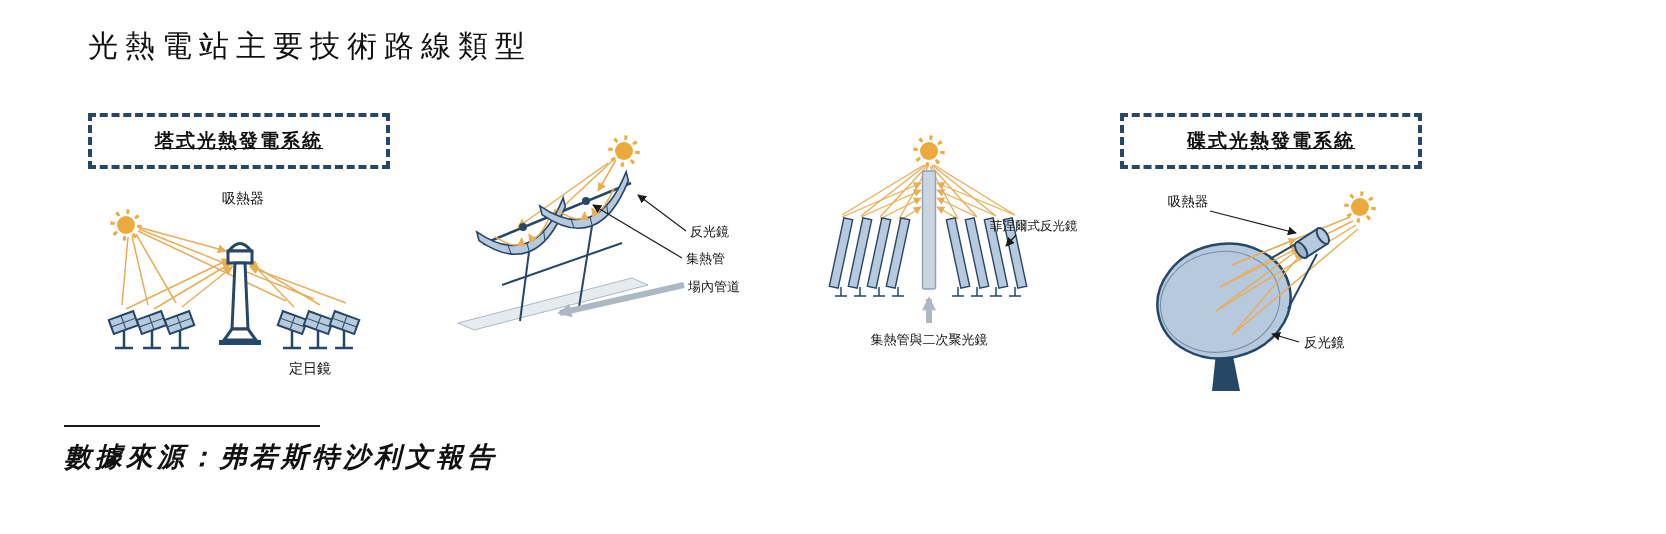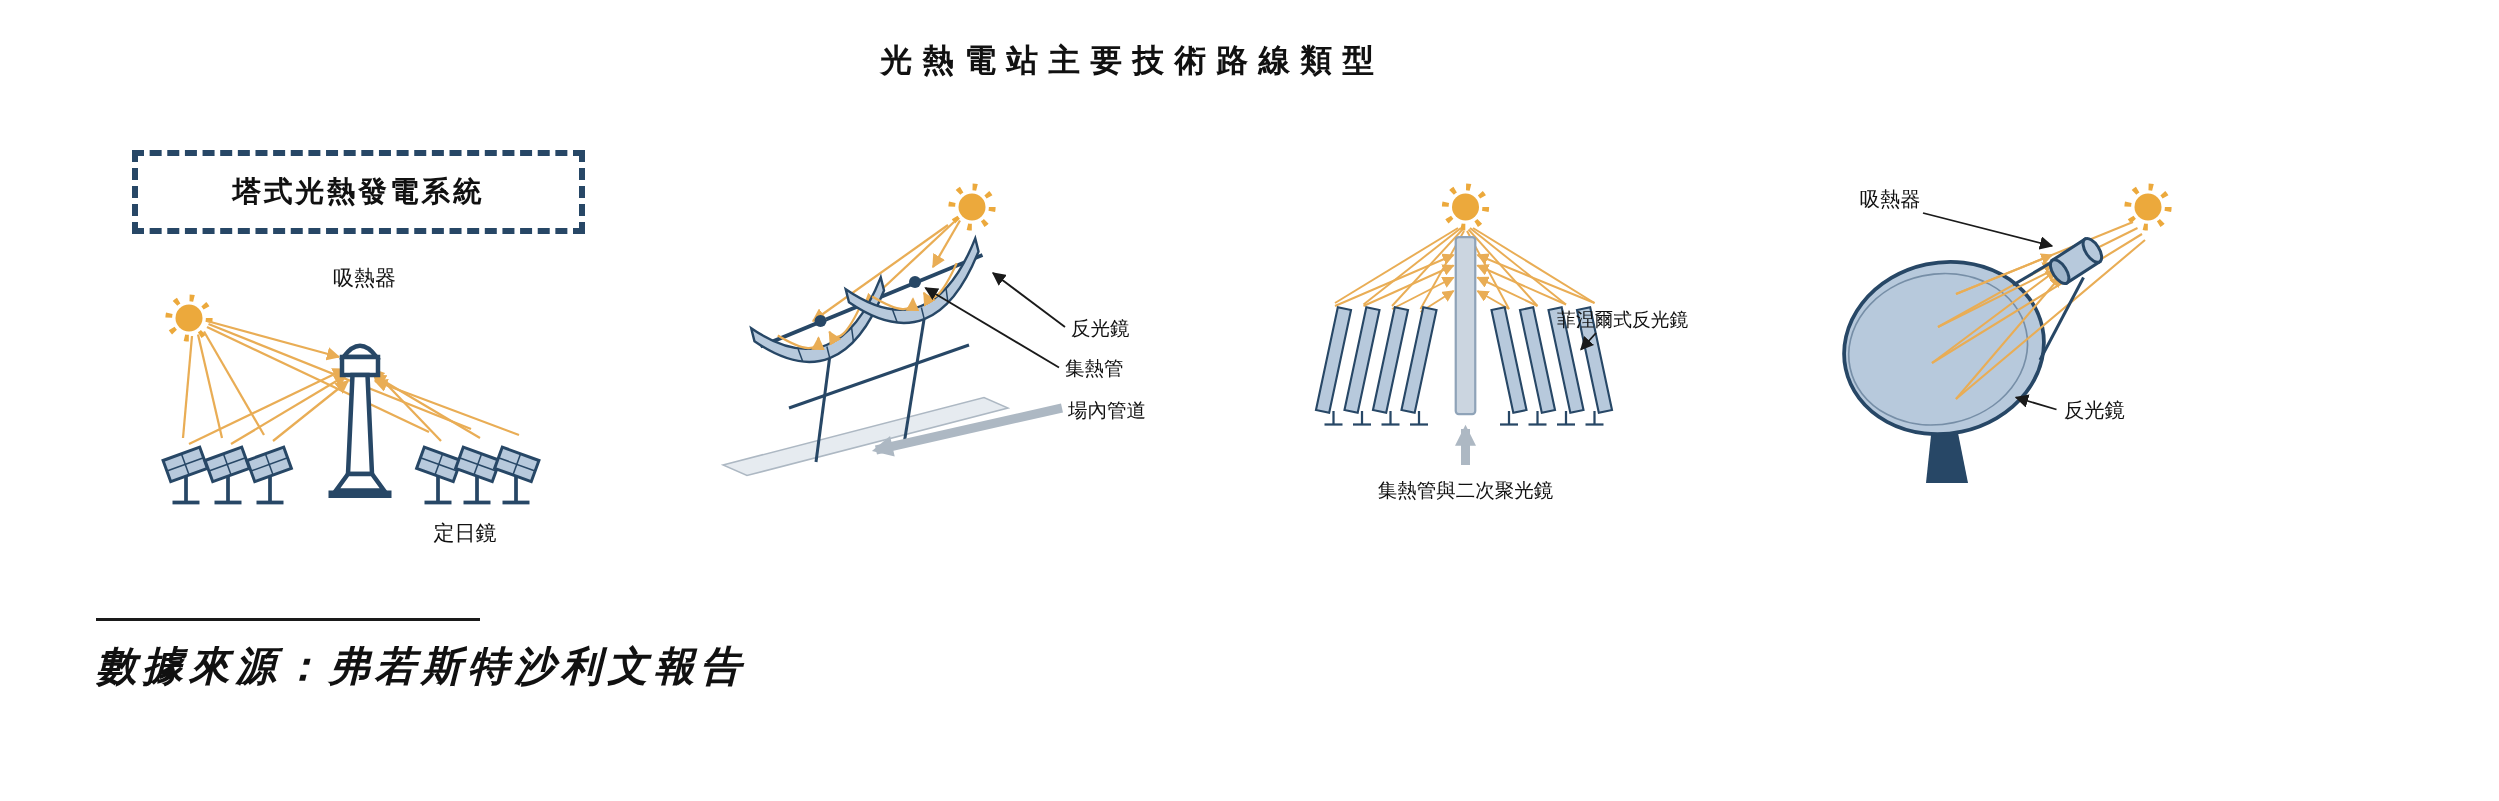--- a/index.html
+++ b/index.html
@@ -1,24 +1,24 @@
 <!DOCTYPE html>
 <html><head>
 <meta charset="utf-8">
 <style>
   html,body{margin:0;padding:0;}
   body{
     width:1666px;height:534px;background:#ffffff;position:relative;overflow:hidden;
     font-family:"Liberation Sans", sans-serif;color:#111;
   }
   .title{
-    width:1334px;margin:26px 0 0 88px;text-align:center;
-    font-size:21px;font-weight:bold;letter-spacing:7px;
+    width:1334px;margin:26px 0 0 88px;text-align:left;
+    font-size:30px;font-weight:normal;letter-spacing:7px;
   }
-  .panels{display:flex;gap:66px;margin:46px 0 0 88px;width:1334px;}
+  .panels{display:flex;gap:42px;margin:46px 0 0 88px;width:1334px;text-decoration:underline;}
   .panel{width:302px;}
   .hdr{
     box-sizing:border-box;height:56px;border:4px dashed #274766;background:#fff;
     display:flex;align-items:center;justify-content:center;
     font-size:19px;font-weight:bold;letter-spacing:2px;white-space:nowrap;
   }
   .illus{margin-top:12px;}
   svg{overflow:visible;display:block;}
   svg text{font-family:"Liberation Sans", sans-serif;fill:#111;}
   .divider{margin:6px 0 0 64px;width:256px;border-top:2.5px solid #1a1a1a;}
@@ -315,20 +315,21 @@
 
         <line x1="240" y1="110" x2="230" y2="121" stroke="#1a1a1a" stroke-width="1.2" marker-end="url(#p3k)"></line>
 
         <text x="214" y="105" font-size="12.5">菲涅爾式反光鏡</text>
         <text x="153" y="219" text-anchor="middle" font-size="13">集熱管與二次聚光鏡</text>
       </svg>
     </div>
   </div>
 
   <div class="panel">
+    <div class="hdr">碟式光熱發電系統</div>
     <div class="illus">
       <svg width="302" height="238" viewBox="0 0 302 238">
         <defs>
           <marker id="p4o" viewBox="0 0 10 10" refX="9" refY="5" markerWidth="8" markerHeight="8" orient="auto" markerUnits="userSpaceOnUse">
               <path d="M0,0 L10,5 L0,10 Z" fill="#E9AD55"></path>
             </marker>
           <marker id="p4k" viewBox="0 0 10 10" refX="9" refY="5" markerWidth="9" markerHeight="9" orient="auto" markerUnits="userSpaceOnUse">
               <path d="M0,0 L10,5 L0,10 Z" fill="#1a1a1a"></path>
             </marker>
         </defs>

